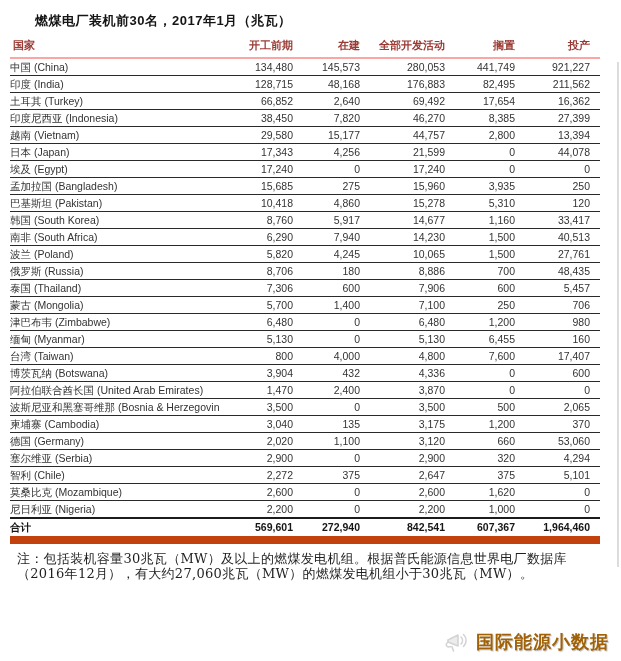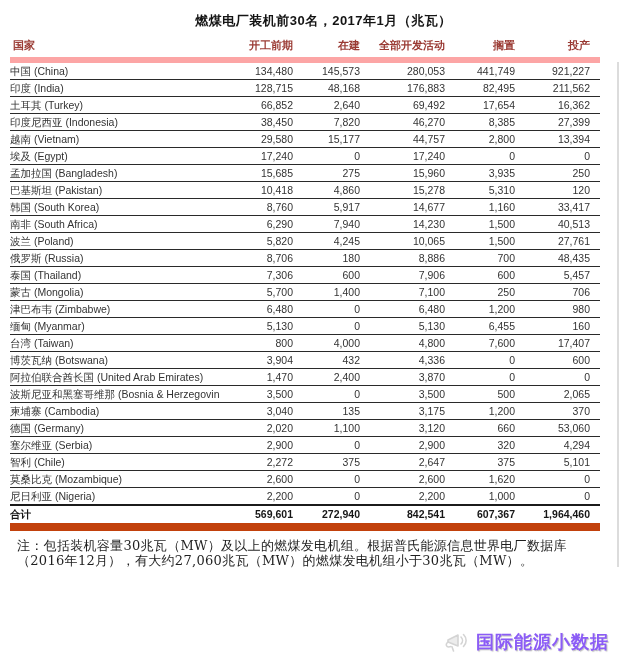--- a/index.html
+++ b/index.html
@@ -5,40 +5,39 @@
   html, body { margin:0; padding:0; background:#ffffff; }
   .page {
     position:relative;
     width:621px; height:661px;
     background:#ffffff;
     overflow:hidden;
     font-family:"Liberation Sans", sans-serif;
     -webkit-font-smoothing:antialiased;
   }
   .title {
-    margin:12px 0 6px 26px;
+    margin:12px 0 6px 35px;
     font-size:13px;
     font-weight:bold;
     color:#141414;
     letter-spacing:0.5px;
-    text-align:center;
   }
   table.capacity {
     margin-left:10px;
     width:590px;
     border-collapse:collapse;
     table-layout:fixed;
   }
   table.capacity th {
     font-size:11px;
     font-weight:bold;
     color:#9a3a33;
     text-align:right;
     padding:2px 0 4px 0;
-    border-bottom:6px solid #fca5a5;
+    border-bottom:2px solid #fca5a5;
     white-space:nowrap;
   }
   table.capacity th.country-col { text-align:left; padding-left:3px; }
   table.capacity th.last-col { padding-right:10px; }
   table.capacity td {
     font-size:10.5px;
     color:#333333;
     border-bottom:1px solid #2a2a2a;
     padding:0;
     height:16px;
@@ -71,21 +70,21 @@
     position:absolute;
     right:12px; bottom:7px;
     display:flex;
     align-items:center;
     gap:5px;
     user-select:none;
   }
   .watermark-text {
     font-size:18px;
     font-weight:bold;
-    color:#8b5cf6;
+    color:#a16207;
     letter-spacing:1px;
     text-shadow:-1px -1px 0 #ffffff, 1px 1px 1px #bfbfbf;
   }
   .edge-line {
     position:absolute;
     top:62px; right:2px;
     width:2px; height:505px;
     background:#dcdcdc;
   }
 </style>
@@ -154,20 +153,28 @@
 
   <tr class="data-row">
     <td class="country">越南 (Vietnam)</td>
     <td class="num">29,580</td>
     <td class="num">15,177</td>
     <td class="num">44,757</td>
     <td class="num">2,800</td>
     <td class="num last">13,394</td>
   </tr>
 
+  <tr class="data-row">
+    <td class="country">日本 (Japan)</td>
+    <td class="num">17,343</td>
+    <td class="num">4,256</td>
+    <td class="num">21,599</td>
+    <td class="num">0</td>
+    <td class="num last">44,078</td>
+  </tr>
 
   <tr class="data-row">
     <td class="country">埃及 (Egypt)</td>
     <td class="num">17,240</td>
     <td class="num">0</td>
     <td class="num">17,240</td>
     <td class="num">0</td>
     <td class="num last">0</td>
   </tr>
 

